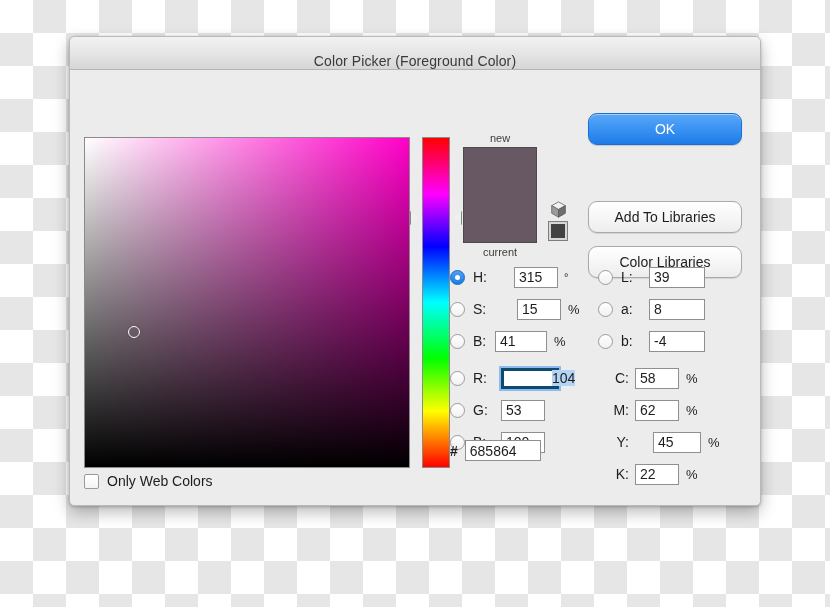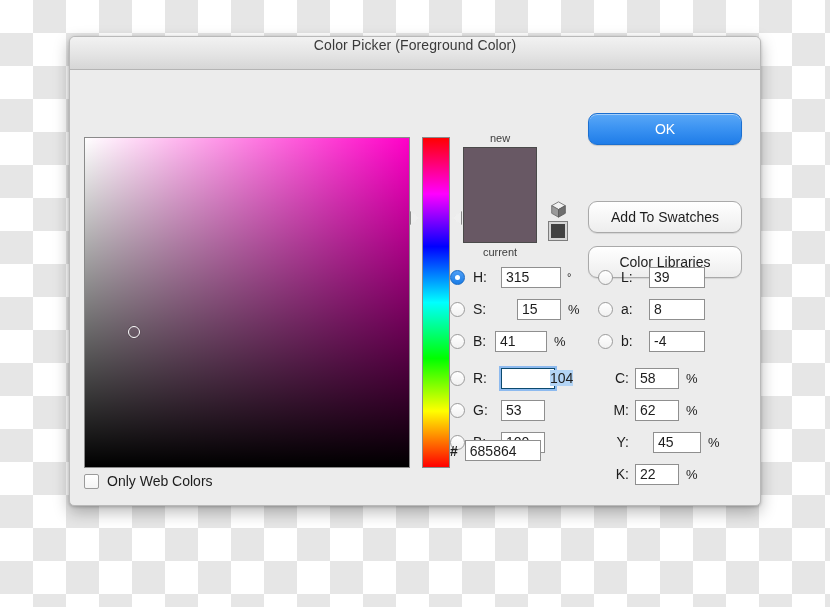--- a/index.html
+++ b/index.html
@@ -20,21 +20,21 @@
     border-radius:6px 6px 5px 5px;
     box-shadow:0 6px 16px rgba(0,0,0,.28), 0 1px 3px rgba(0,0,0,.20);
     border:1px solid #b9b9b9;
     box-sizing:border-box;
   }
   .titlebar{
     height:33px;width:100%;
     background:linear-gradient(to bottom,#f2f2f2 0%,#e4e4e4 55%,#d6d6d6 100%);
     border-radius:5px 5px 0 0;
     border-bottom:1px solid #b4b4b4;
-    display:flex;align-items:flex-start;justify-content:center;
+    display:flex;align-items:flex-end;justify-content:center;
     box-sizing:border-box;
   }
   .title-text{font-size:14px;color:#3a3a3a;letter-spacing:.1px;}
 
   .body-area{position:relative;width:100%;height:435px;}
 
   
   .sb-wrap{position:absolute;left:14px;top:67px;width:326px;height:331px;
            border:1px solid #8a8a8a;box-sizing:border-box;background:#000;}
   .sb-base{position:absolute;inset:0;background:#ff00c8;}
@@ -91,21 +91,21 @@
   .radio{width:15px;height:15px;border-radius:50%;box-sizing:border-box;
          border:1px solid #9b9b9b;background:linear-gradient(to bottom,#ffffff,#f1f1f1);
          flex:0 0 auto;position:relative;}
   .radio.on{background:linear-gradient(to bottom,#4f9ef5,#1a7de6);border:1px solid #1668c4;}
   .radio.on::after{content:"";position:absolute;left:4px;top:4px;width:5px;height:5px;
                    border-radius:50%;background:#ffffff;}
   .flab{font-size:14px;color:#1d1d1d;width:22px;text-align:left;margin-left:8px;}
   .flab.r{text-align:right;}
   .inp{height:21px;border:1px solid #8f8f8f;background:#ffffff;box-sizing:border-box;
        font-size:14px;color:#1d1d1d;display:flex;align-items:center;padding:0 4px;}
-  .inp.focused{border:1px solid #0c4a6e;box-shadow:0 0 0 2px rgba(110,170,240,.75);padding-left:48px;}
+  .inp.focused{border:3px solid #0c4a6e;box-shadow:0 0 0 2px rgba(110,170,240,.75);padding-left:48px;}
   .inp.focused .val{background:#b3d4f5;}
   .unit{font-size:13px;color:#1d1d1d;margin-left:7px;}
   .unit.deg{font-size:11px;margin-left:6px;}
 
   .hexrow{position:absolute;left:380px;top:370px;display:flex;align-items:center;}
   .hash{font-size:14px;color:#1d1d1d;font-weight:bold;margin-right:7px;}
 </style>
 </head>
 <body>
 
@@ -143,28 +143,28 @@
     <div class="curlab">current</div>
 
     <svg class="cube" viewBox="0 0 20 20">
       <polygon points="10,1 18,5.5 10,10 2,5.5" fill="#f2f2f2" stroke="#6d6d6d" stroke-width="1"></polygon>
       <polygon points="2,5.5 10,10 10,19 2,14.5" fill="#9a9a9a" stroke="#6d6d6d" stroke-width="1"></polygon>
       <polygon points="18,5.5 18,14.5 10,19 10,10" fill="#6f6f6f" stroke="#5a5a5a" stroke-width="1"></polygon>
     </svg>
     <div class="darkchip" id="gamutChip" style="background: rgb(65, 65, 65);"></div>
 
     <div class="btn btn-ok">OK</div>
-    <div class="btn btn-plain btn-swatch">Add To Swatches</div>
+    <div class="btn btn-plain btn-swatch">Add To Libraries</div>
     <div class="btn btn-plain btn-lib">Color Libraries</div>
 
     <div id="fields">
         <div class="field-row" style="left: 380px; top: 196px;">
           <div class="radio on"></div>
           <span class="flab">H:</span>
-          <div class="inp" style="width:60px;margin-left:6px">
+          <div class="inp" style="width:44px;margin-left:19px">
             <span class="val">315</span>
           </div>
           <span class="unit deg">°</span>
         </div>
         <div class="field-row" style="left: 380px; top: 228px;">
           <div class="radio"></div>
           <span class="flab">S:</span>
           <div class="inp" style="width:44px;margin-left:22px">
             <span class="val">15</span>
           </div>

